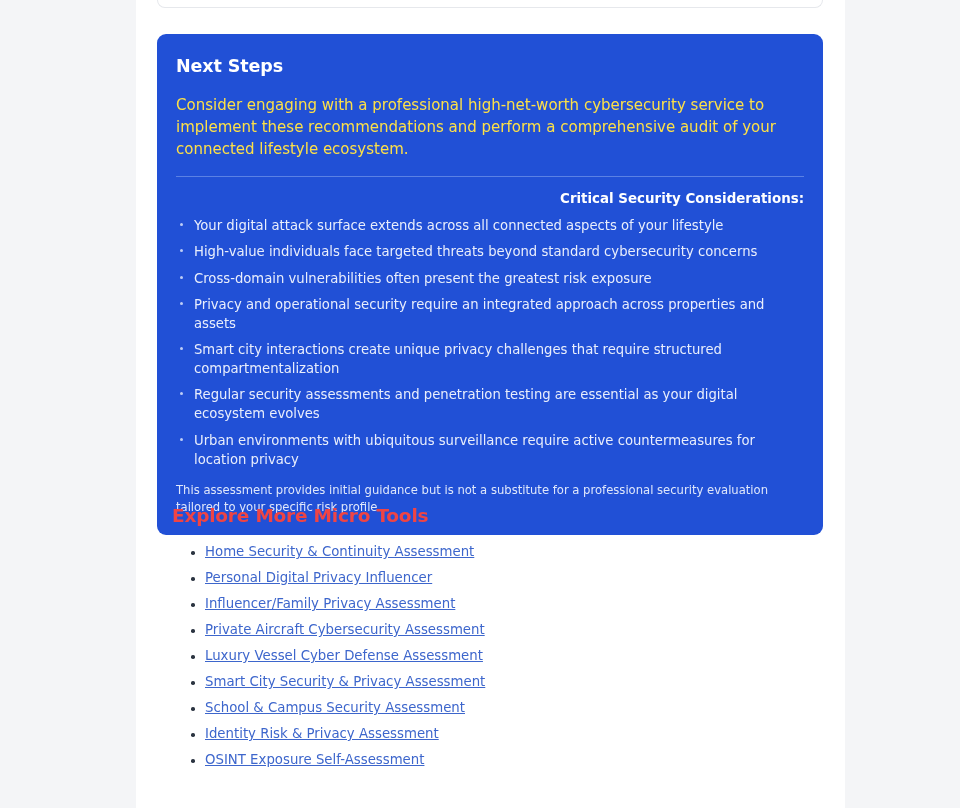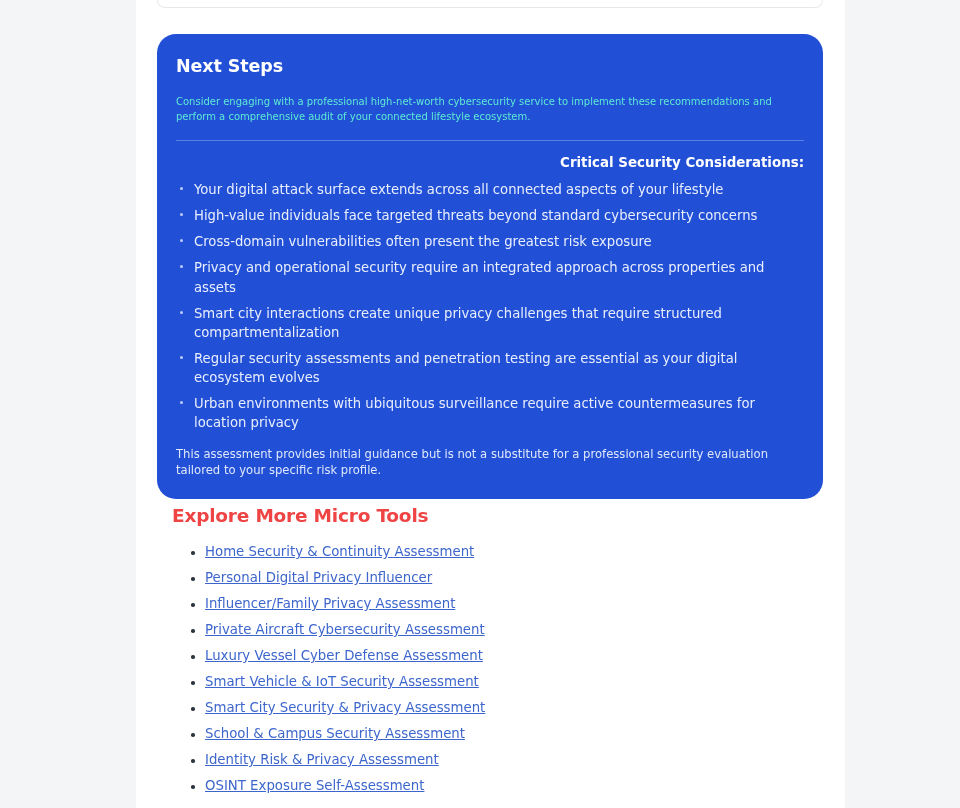--- a/index.html
+++ b/index.html
@@ -43,38 +43,38 @@
     border-top: none;
   }
 
   
   .next-steps-card {
     position: absolute;
     left: 21px;
     top: 34px;
     width: 666px;
     background: #2150d6;
-    border-radius: 19px;
+    border-radius: 9px;
     padding: 22px 19px 20px 19px;
     color: #ffffff;
   }
 
   .ns-title {
     font-size: 17.5px;
     font-weight: bold;
     letter-spacing: -0.1px;
     margin: 0 0 18px 0;
     color: #ffffff;
     line-height: 1.2;
   }
 
   .ns-intro {
-    font-size: 10px;
+    font-size: 15px;
     line-height: 1.45;
-    color: #5eead4;
+    color: #fde047;
     margin: 0;
     max-width: 625px;
   }
 
   .ns-divider {
     height: 1px;
     background: #5b81e4;
     margin: 16px 0 14px 0;
     border: none;
   }
@@ -212,23 +212,20 @@
         <li>
           <a href="#">Influencer/Family Privacy Assessment</a>
         </li>
         <li>
           <a href="#">Private Aircraft Cybersecurity Assessment</a>
         </li>
         <li>
           <a href="#">Luxury Vessel Cyber Defense Assessment</a>
         </li>
         <li>
-          <a href="#">Smart Vehicle &amp; IoT Security Assessment</a>
-        </li>
-        <li>
           <a href="#">Smart City Security &amp; Privacy Assessment</a>
         </li>
         <li>
           <a href="#">School &amp; Campus Security Assessment</a>
         </li>
         <li>
           <a href="#">Identity Risk &amp; Privacy Assessment</a>
         </li>
         <li>
           <a href="#">OSINT Exposure Self-Assessment</a>

